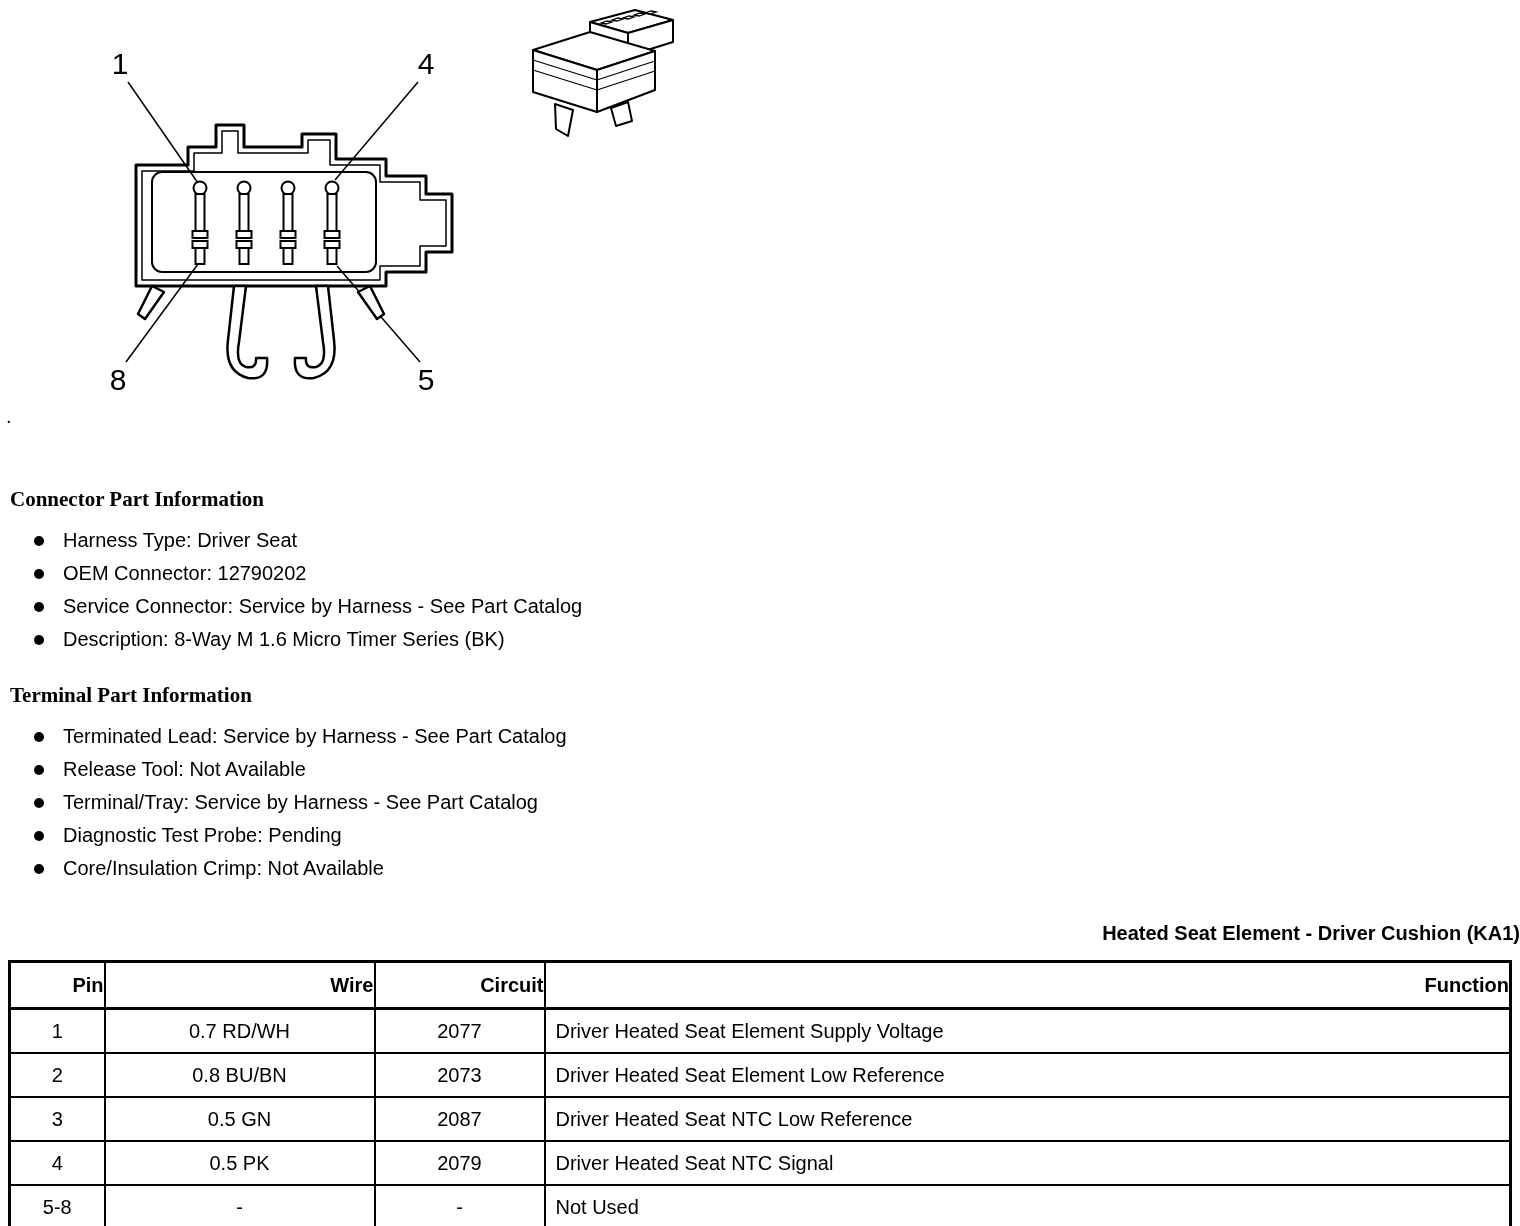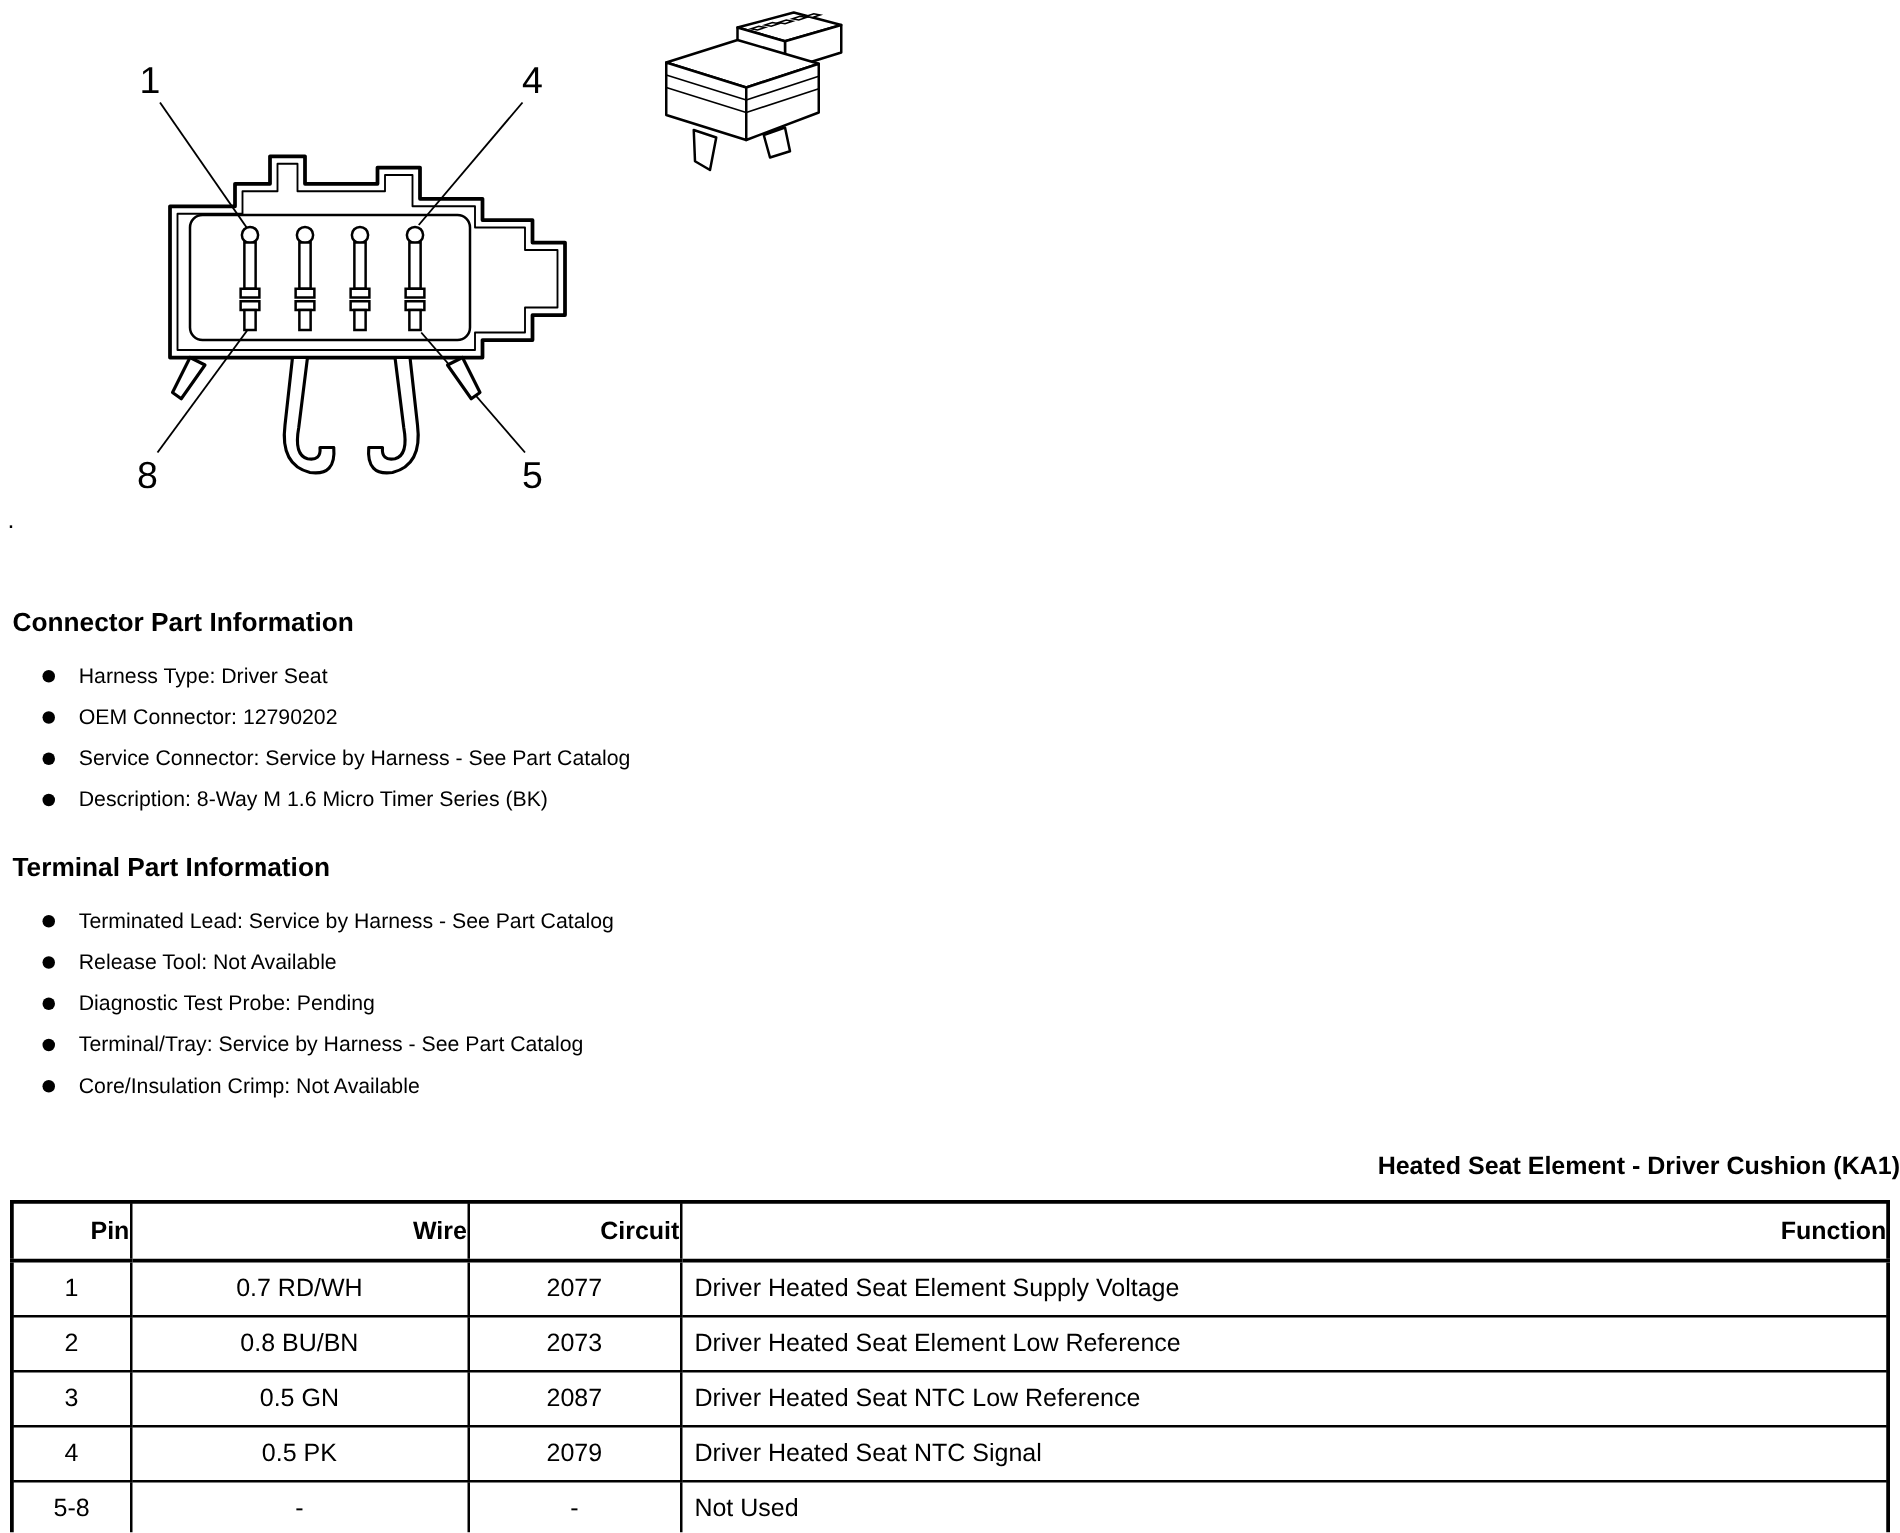--- a/index.html
+++ b/index.html
@@ -12,27 +12,27 @@
 
   
   .figure svg { position: absolute; }
   .svg-front { left: 88px; top: 22px; }
   .svg-iso   { left: 515px; top: 2px; }
   svg text { font-family: "Liberation Sans", sans-serif; font-size: 30px; fill: #000; }
   .ink { stroke: #000; fill: none; }
   .stray-period { position: absolute; left: 6px; top: 405px; font-size: 20px; }
 
   
-  .section-title { position: absolute; left: 10px; font-size: 21px; font-weight: bold; }
+  .section-title { position: absolute; left: 10px; font-size: 21px; font-weight: bold; font-family: Liberation Serif, serif; }
   #connector-title { top: 470px; }
   #terminal-title  { top: 666px; }
   ul.bullets { position: absolute; left: 10px; list-style: none; margin: 0; padding: 0; }
   #connector-list { top: 524px; }
   #terminal-list  { top: 720px; }
-  ul.bullets li { display: flex; align-items: center; height: 33px; font-size: 17px; padding-left: 24px; }
+  ul.bullets li { display: flex; align-items: center; height: 33px; font-size: 20px; padding-left: 24px; }
   .bullet { width: 10px; height: 10px; border-radius: 50%; background: #000; margin-right: 19px; flex: none; }
 
   
   .table-title { position: absolute; top: 922px; left: 0; width: 100%; text-align: right; font-size: 20px; font-weight: bold; }
   table.pinout {
     position: absolute; left: 8px; top: 960px; width: 1504px;
     border-collapse: collapse; table-layout: fixed; border: 3px solid #000;
   }
   table.pinout th, table.pinout td {
     border: 2px solid #000; font-size: 20px; white-space: nowrap; overflow: hidden; padding: 0;
@@ -159,25 +159,25 @@
     <li>
       <span class="bullet"></span>
       <span>Terminated Lead: Service by Harness - See Part Catalog</span>
     </li>
     <li>
       <span class="bullet"></span>
       <span>Release Tool: Not Available</span>
     </li>
     <li>
       <span class="bullet"></span>
+      <span>Terminal/Tray: Service by Harness - See Part Catalog</span>
+    </li>
+    <li>
+      <span class="bullet"></span>
       <span>Diagnostic Test Probe: Pending</span>
-    </li>
-    <li>
-      <span class="bullet"></span>
-      <span>Terminal/Tray: Service by Harness - See Part Catalog</span>
     </li>
     <li>
       <span class="bullet"></span>
       <span>Core/Insulation Crimp: Not Available</span>
     </li>
   </ul>
 
   <div class="table-title">Heated Seat Element - Driver Cushion (KA1)</div>
 
   <table class="pinout">

